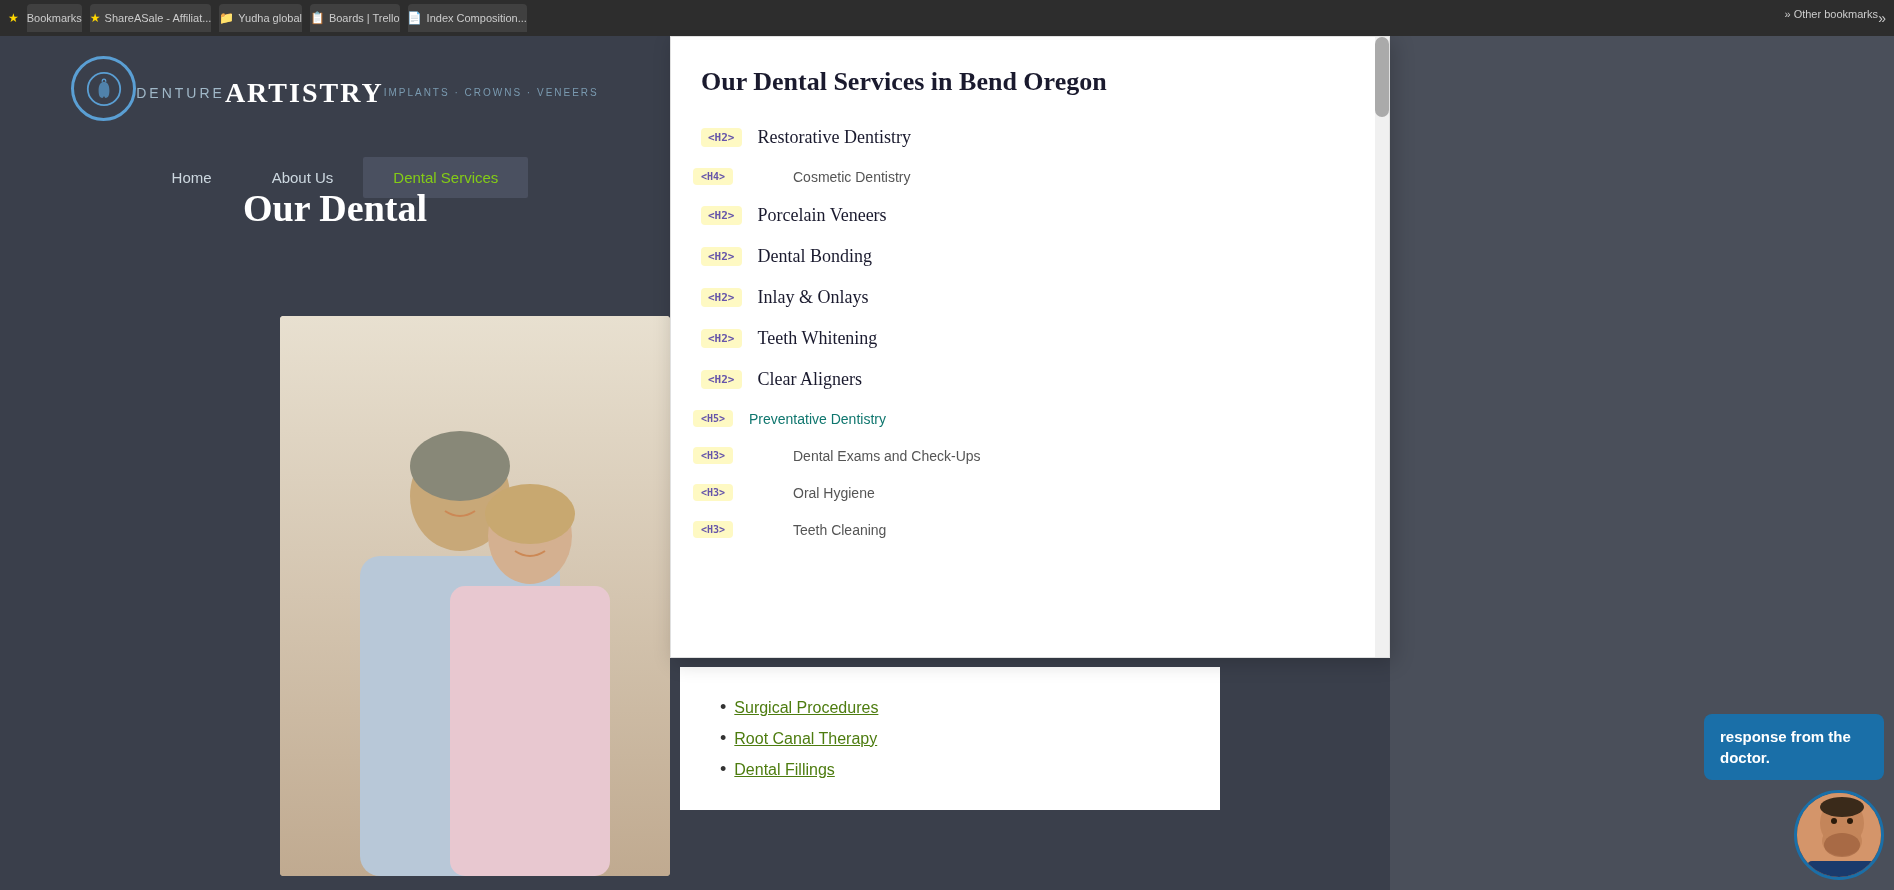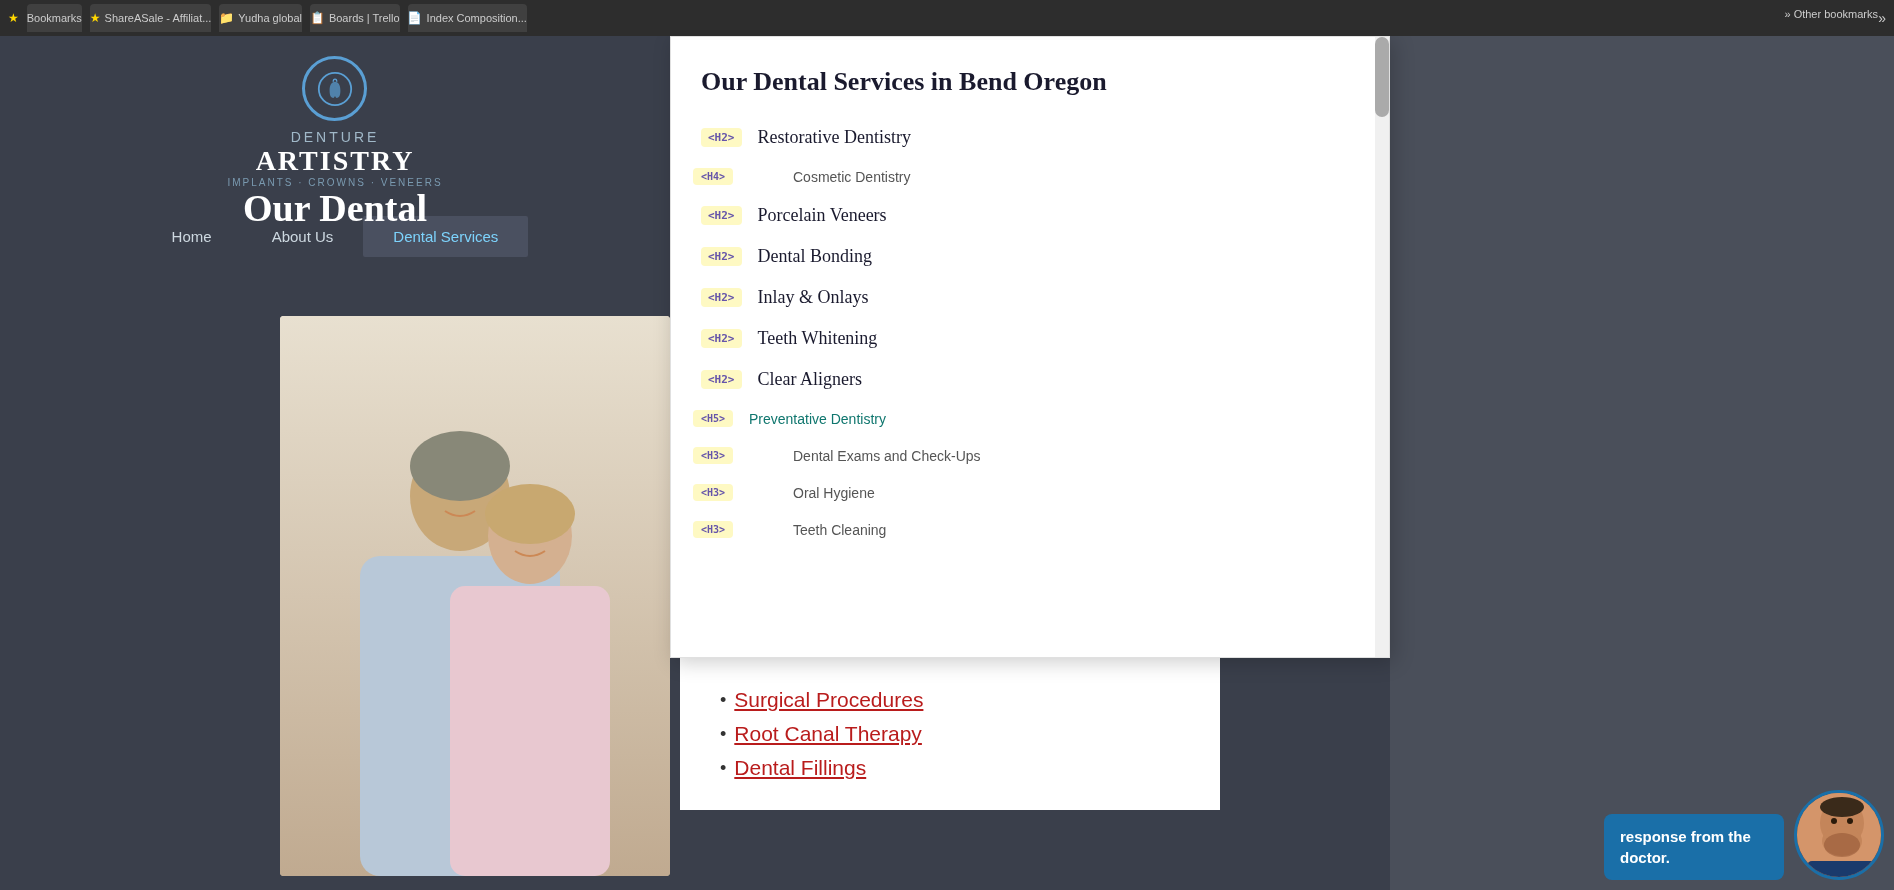--- a/index.html
+++ b/index.html
@@ -51,21 +51,21 @@
       left: 0;
       bottom: 0;
       display: flex;
       flex-direction: column;
       align-items: center;
     }
 
     
     .logo-area {
       display: flex;
-      flex-direction: column;
+      flex-direction: row;
       align-items: center;
       padding: 20px 0 10px;
     }
     .logo-icon {
       width: 65px;
       height: 65px;
       border: 3px solid #5a9fd4;
       border-radius: 50%;
       display: flex;
       align-items: center;
@@ -105,21 +105,21 @@
     }
     .nav-item {
       color: #cdd8e0;
       font-size: 15px;
       padding: 12px 30px;
       cursor: pointer;
       text-decoration: none;
     }
     .nav-item.active {
       background: #4a5060;
-      color: #7dd3fc;
+      color: #84cc16;
       border-radius: 2px;
     }
 
     
     .page-hero {
       position: absolute;
       top: 150px;
       left: 0;
       width: 670px;
       text-align: center;
@@ -164,23 +164,23 @@
     }
     .bullet-item {
       display: flex;
       align-items: center;
       gap: 8px;
       margin: 10px 0;
       font-size: 16px;
     }
     .bullet-dot { color: #333; font-size: 18px; }
     .bullet-link {
-      color: #b91c1c;
+      color: #4d7c0f;
       text-decoration: underline;
-      font-size: 21px;
+      font-size: 16px;
       cursor: pointer;
     }
 
     
     .dropdown-overlay {
       position: absolute;
       top: 0;
       left: 670px;
       width: 720px;
       height: 622px;
@@ -277,20 +277,21 @@
 
     
     .chat-widget {
       position: absolute;
       bottom: 10px;
       right: 10px;
       display: flex;
       align-items: flex-end;
       gap: 10px;
       z-index: 200;
+      flex-direction: column;
     }
     .chat-bubble {
       background: #1a6fa8;
       color: white;
       padding: 12px 16px;
       border-radius: 8px;
       font-size: 15px;
       max-width: 180px;
       line-height: 1.4;
       font-weight: 600;

